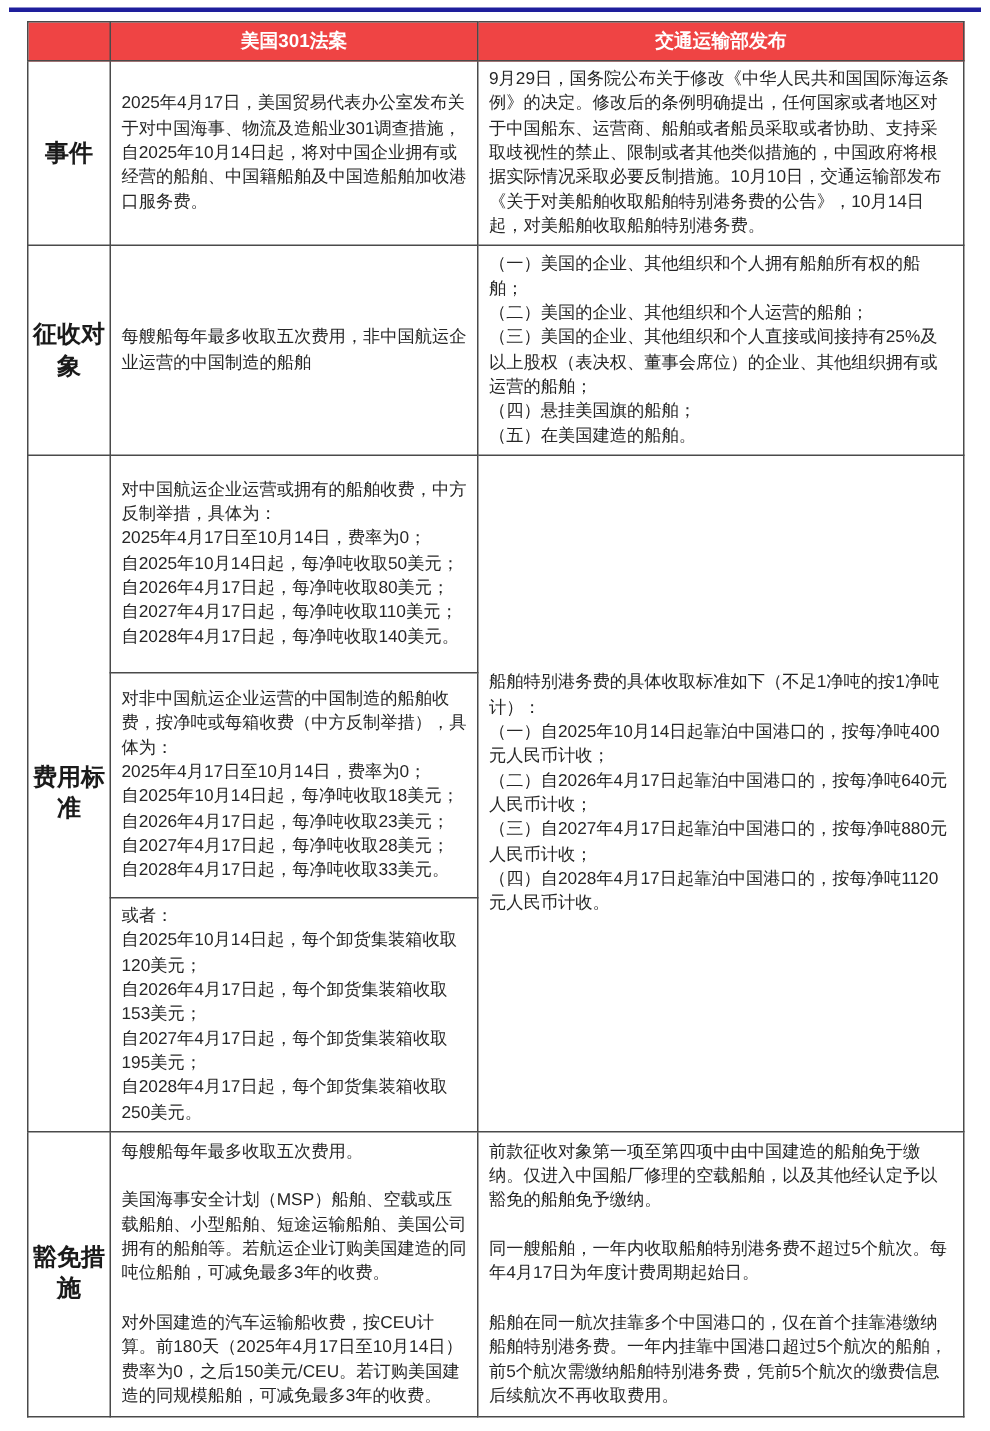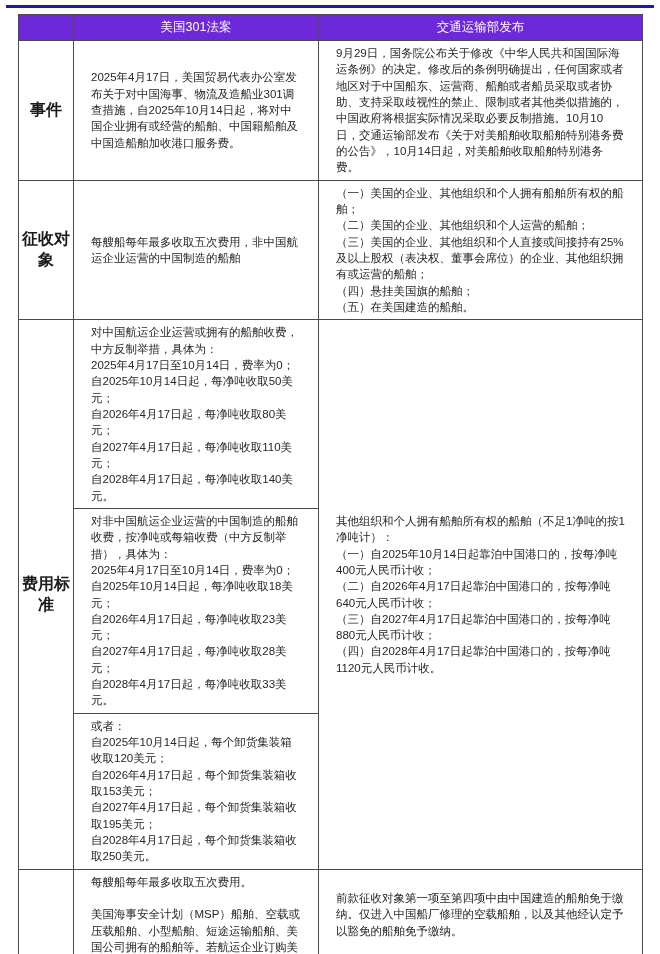--- a/index.html
+++ b/index.html
@@ -18,30 +18,30 @@
     border-collapse:collapse;table-layout:fixed;
     margin-left:12px;width:624px;
   }
   table.cmp col.c0{width:55px;}
   table.cmp col.c1{width:245px;}
   table.cmp col.c2{width:324px;}
   table.cmp th, table.cmp td{
     border:1px solid #4a4a4a;
   }
   table.cmp th{
-    background:#6d28d9;color:#ffffff;font-weight:normal;
+    background:#ef4444;color:#ffffff;font-weight:bold;
     font-size:12.5px;height:25px;text-align:center;padding:0 4px;
   }
   td.label{
     text-align:center;vertical-align:middle;
     font-size:16px;font-weight:bold;color:#1a1a1a;padding:2px;
   }
   td.body{
     font-size:11.5px;line-height:1.42;vertical-align:middle;
-    padding:4px 17px;white-space:pre-line;text-align:left;
+    padding:4px 7px;white-space:pre-line;text-align:left;
     color:#262626;
     margin-left:36px;
   }
   tr.r-event{height:112px;}
   tr.r-target{height:130px;}
   tr.r-fee1{height:145px;}
   tr.r-fee2{height:150px;}
   tr.r-fee3{height:140px;}
   tr.r-exempt{height:190px;}
 </style>
@@ -81,21 +81,21 @@
 （五）在美国建造的船舶。</td>
       </tr>
       <tr class="r-fee1">
         <td class="label" rowspan="3">费用标准</td>
         <td class="body">对中国航运企业运营或拥有的船舶收费，中方反制举措，具体为：
 2025年4月17日至10月14日，费率为0；
 自2025年10月14日起，每净吨收取50美元；
 自2026年4月17日起，每净吨收取80美元；
 自2027年4月17日起，每净吨收取110美元；
 自2028年4月17日起，每净吨收取140美元。</td>
-        <td class="body" rowspan="3">其他组织和个人拥有船舶所有权的船舶（不足1净吨的按1净吨计）：
+        <td class="body" rowspan="3">船舶特别港务费的具体收取标准如下（不足1净吨的按1净吨计）：
 （一）自2025年10月14日起靠泊中国港口的，按每净吨400元人民币计收；
 （二）自2026年4月17日起靠泊中国港口的，按每净吨640元人民币计收；
 （三）自2027年4月17日起靠泊中国港口的，按每净吨880元人民币计收；
 （四）自2028年4月17日起靠泊中国港口的，按每净吨1120元人民币计收。</td>
       </tr>
       <tr class="r-fee2">
         <td class="body">对非中国航运企业运营的中国制造的船舶收费，按净吨或每箱收费（中方反制举措），具体为：
 2025年4月17日至10月14日，费率为0；
 自2025年10月14日起，每净吨收取18美元；
 自2026年4月17日起，每净吨收取23美元；

